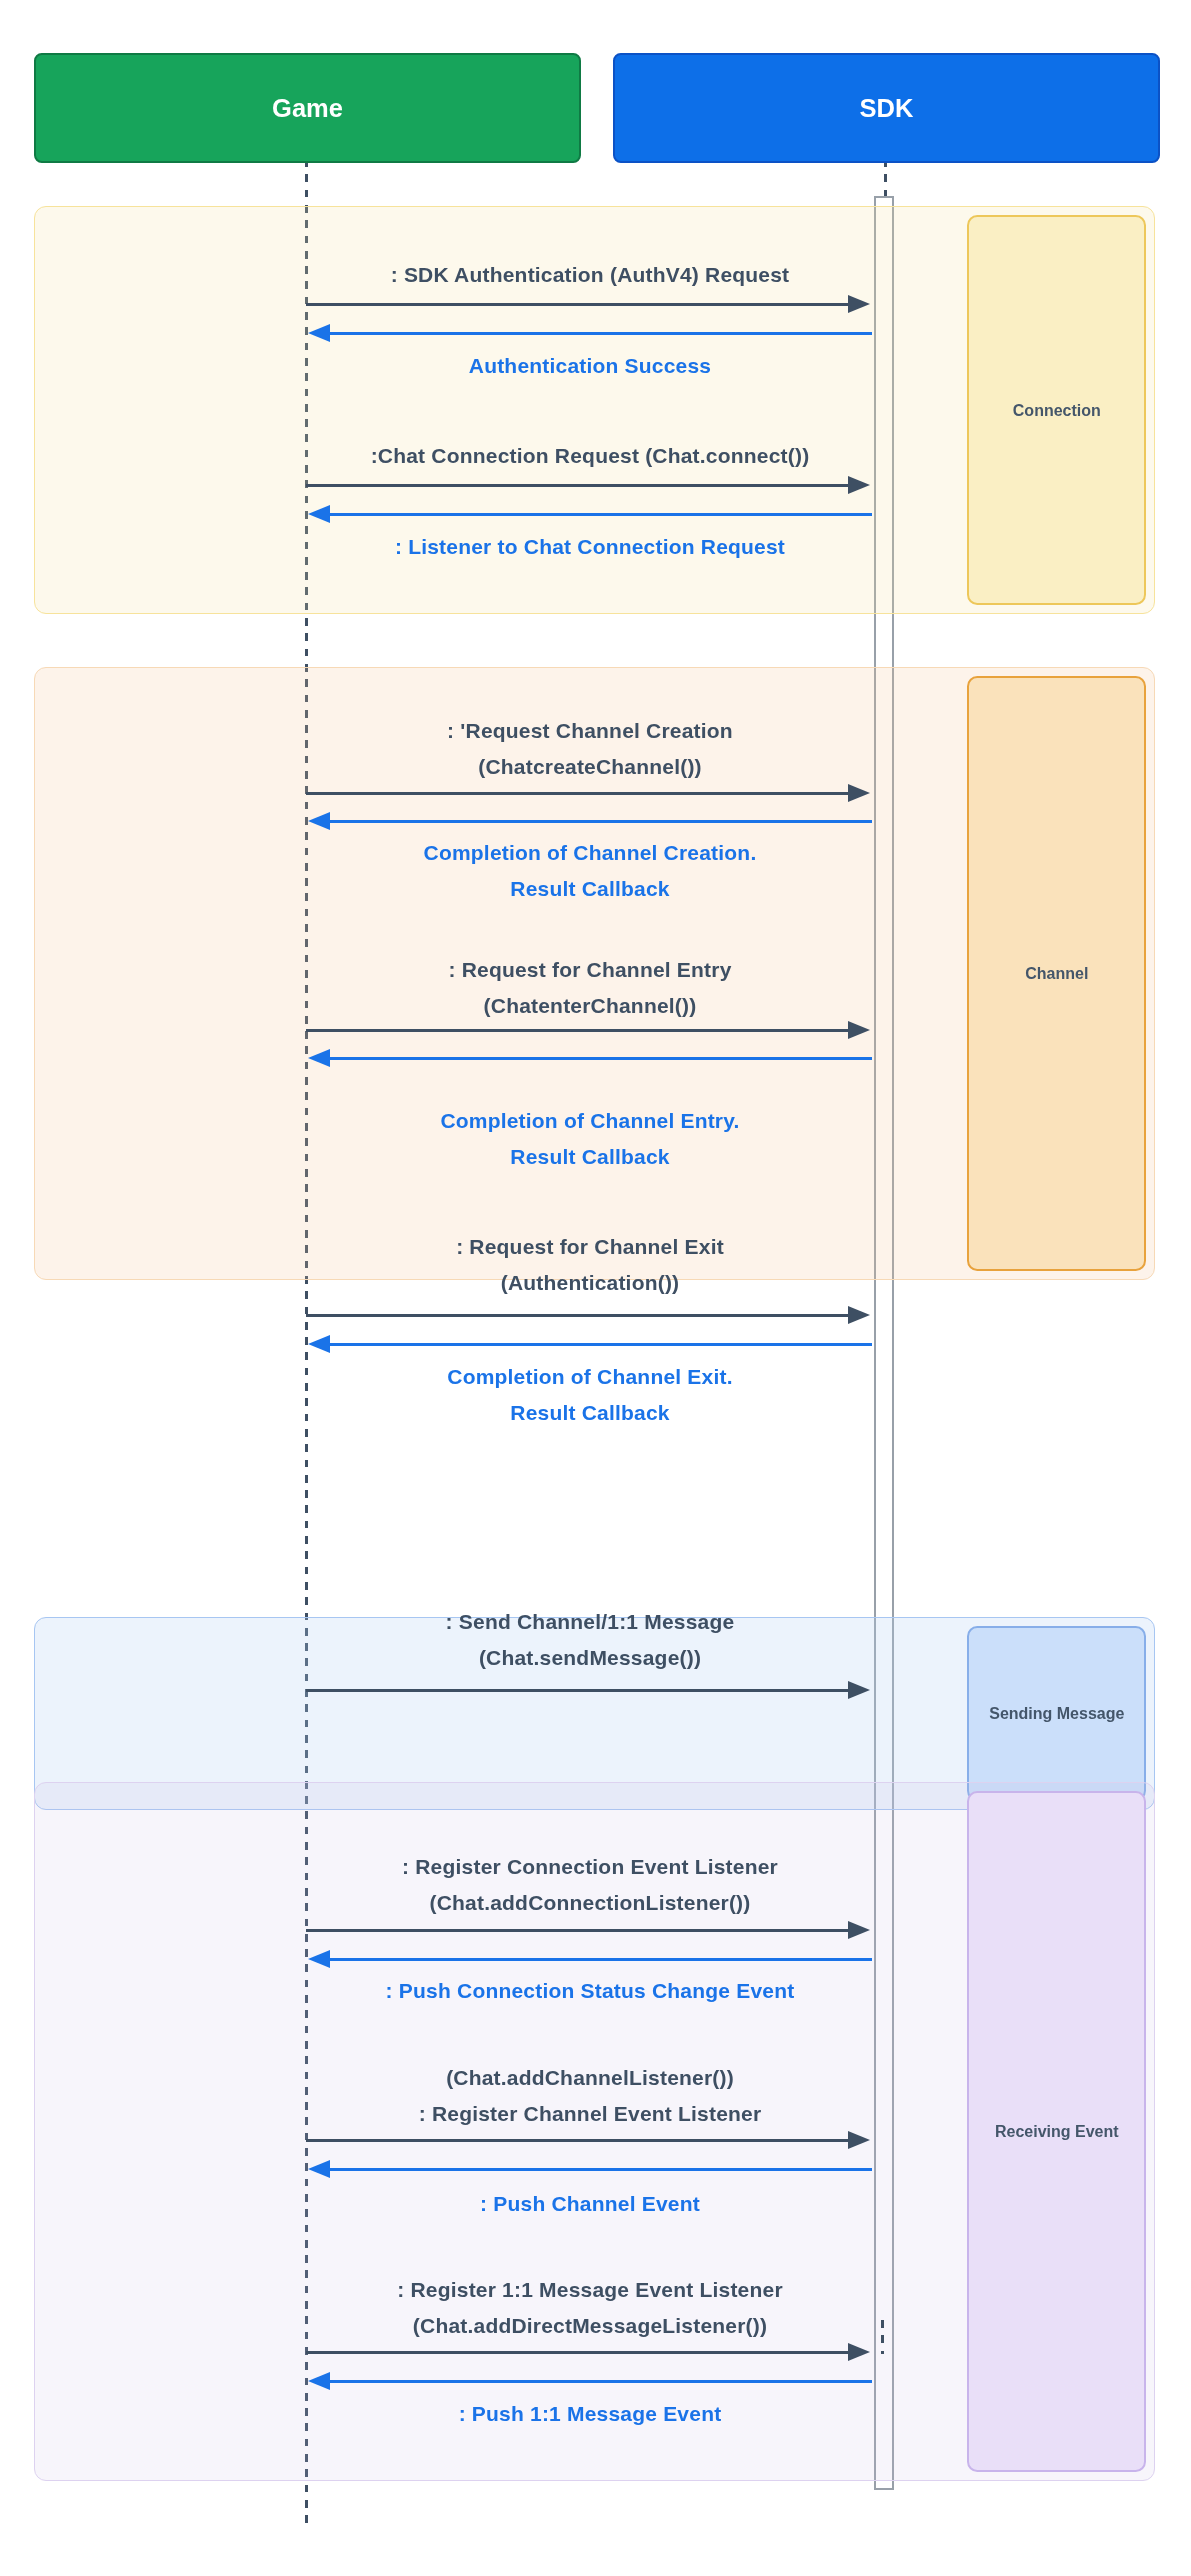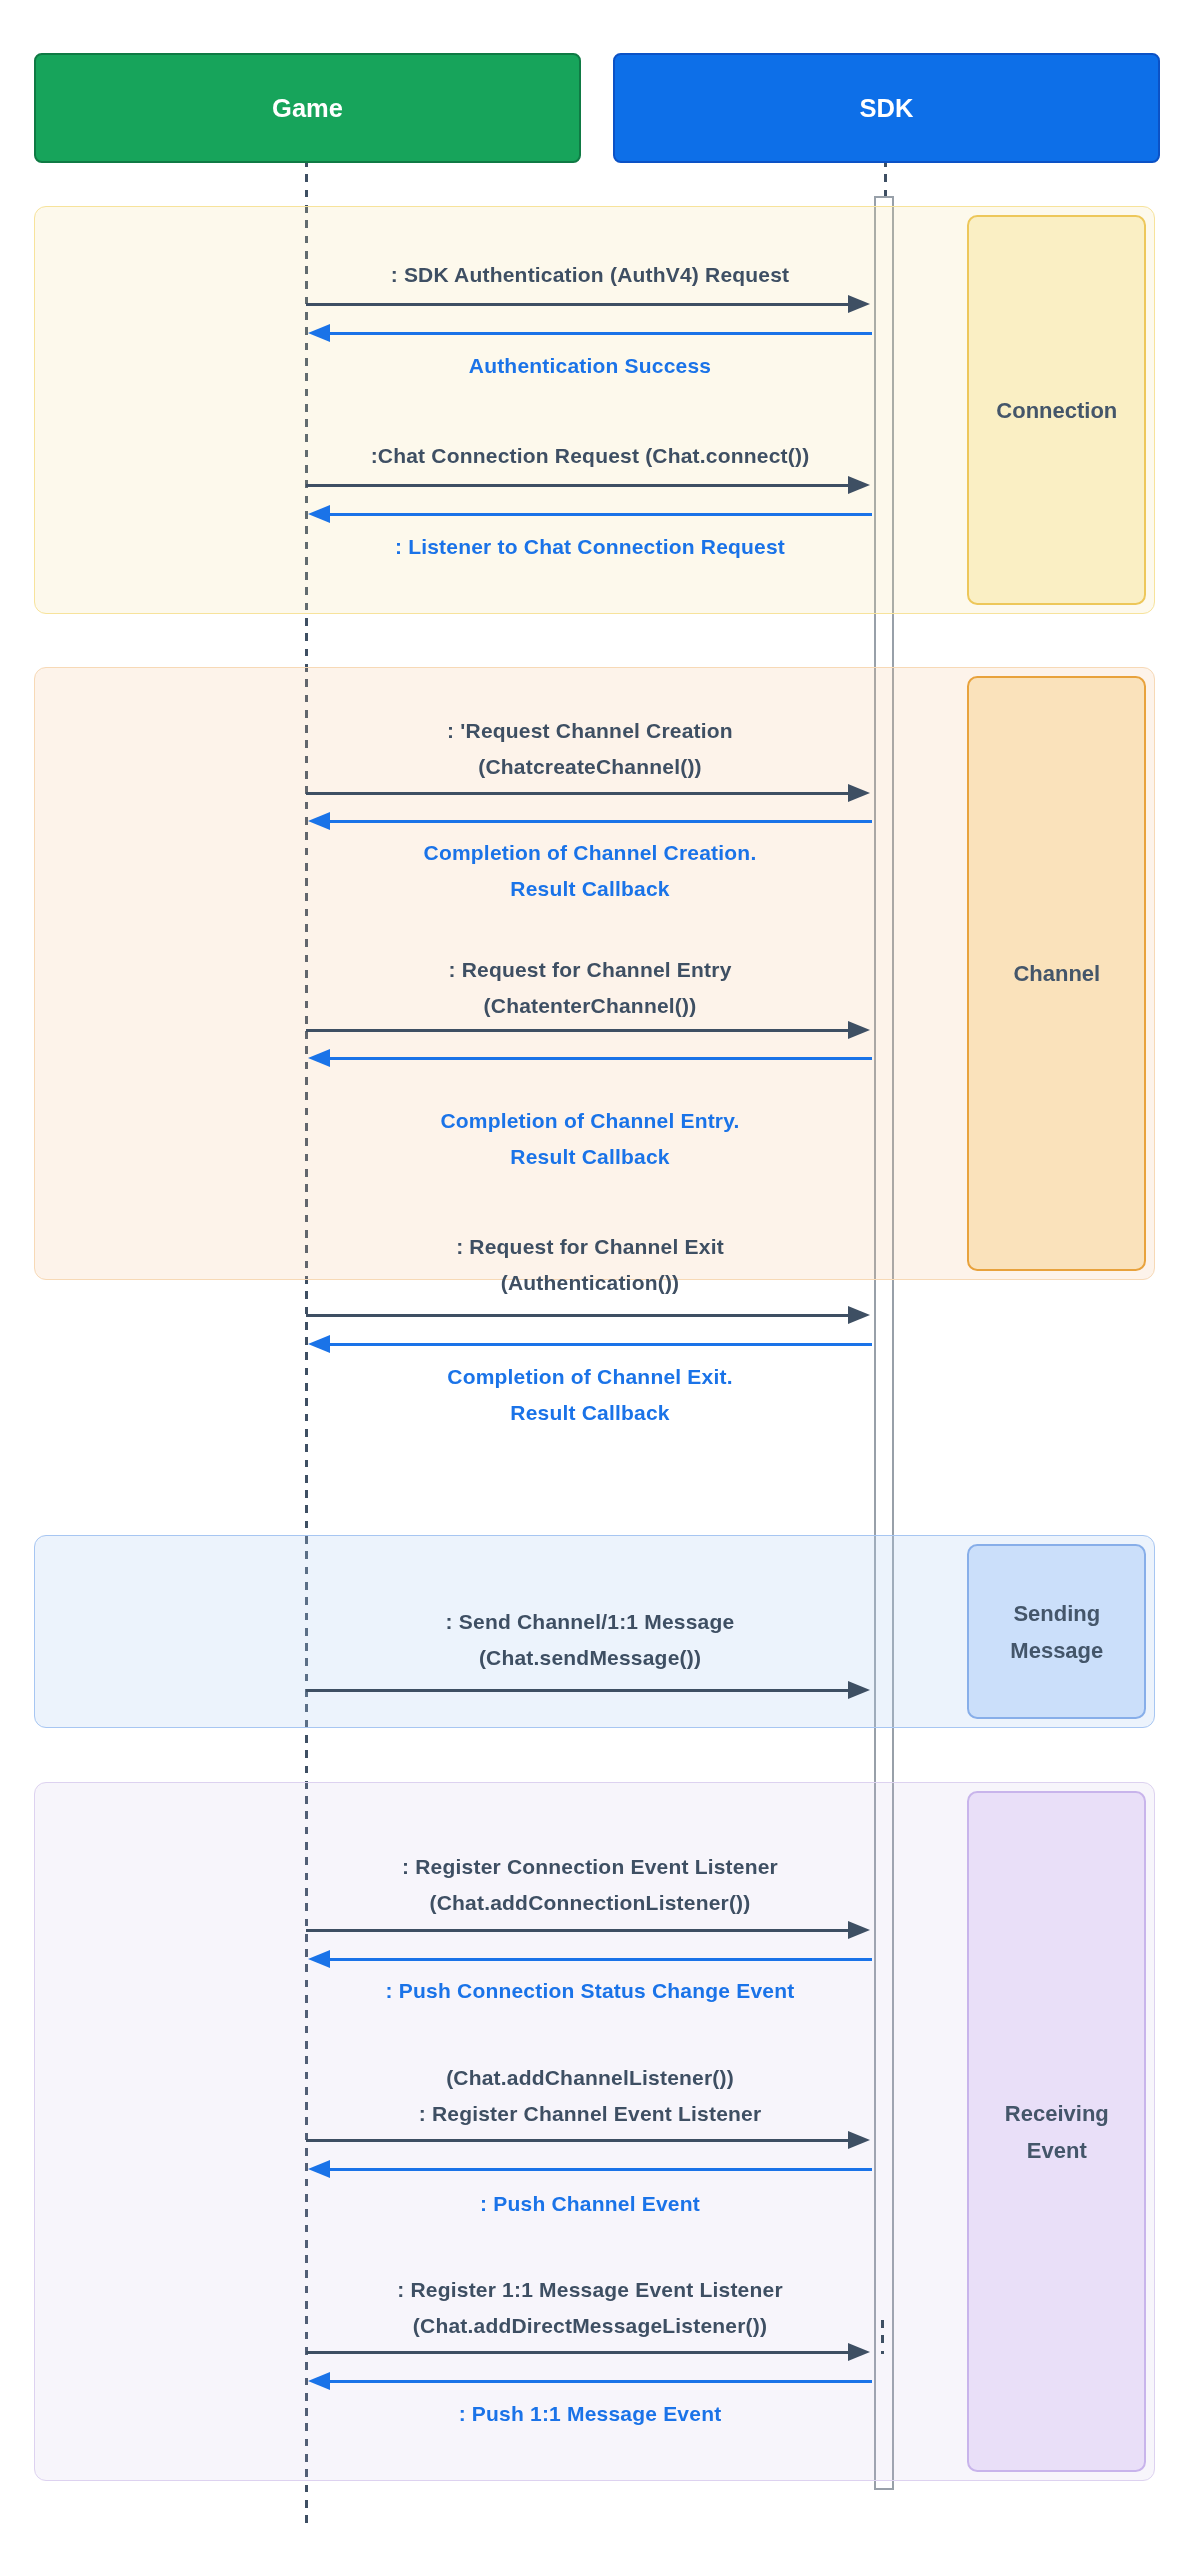--- a/index.html
+++ b/index.html
@@ -20,27 +20,27 @@
   .lifeline-sdk-top{left:884px;top:159px;height:37px;}
   .lifeline-sdk-gap{left:881px;top:2320px;height:34px;z-index:5;}
   .activation{position:absolute;left:874px;top:196px;width:19.6px;height:2294px;
               background:#ffffff;border:2.6px solid #98A0A9;box-sizing:border-box;z-index:1;}
 
   
   .section{position:absolute;left:34px;width:1121px;border-radius:12px;
            border:1.7px solid;box-sizing:border-box;z-index:2;}
   .section.connection{top:206px;height:408px;background:rgba(245,225,160,0.20);border-color:#F7E39B;}
   .section.channel{top:667px;height:613px;background:rgba(245,195,150,0.20);border-color:#F7D9B6;}
-  .section.sending{top:1535px;height:193px;background:rgba(179,207,243,0.25);border-color:#A7C6F2;border-radius:12px;}
+  .section.sending{top:1617px;height:193px;background:rgba(179,207,243,0.25);border-color:#A7C6F2;border-radius:12px;}
   .section.receiving{top:1782px;height:699px;background:rgba(202,188,228,0.15);border-color:#DDD2F0;}
 
   .section-label{position:absolute;right:7.7px;top:7.7px;bottom:7.7px;width:179px;border-radius:10.2px;
                  border:2.6px solid;box-sizing:border-box;
                  display:flex;align-items:center;justify-content:center;text-align:center;
-                 font-size:22px;font-weight:700;color:#44566A;line-height:37px;padding:0 15.3px;}
+                 font-size:16px;font-weight:700;color:#44566A;line-height:37px;padding:0 15.3px;}
   .connection .section-label{background:#FAEFC4;border-color:#EDC75A;}
   .channel .section-label{background:#FAE2BB;border-color:#E8A23C;}
   .sending .section-label{background:#CBDFFA;border-color:#87AEE9;}
   .receiving .section-label{background:#E9DFF8;border-color:#C8B4EB;}
 
   
   .layer{position:absolute;inset:0;z-index:4;text-decoration:underline;}
   .msg{position:absolute;left:306px;width:568px;text-align:center;
        font-size:21px;font-weight:700;line-height:36px;letter-spacing:0.2px;}
   .msg.request{color:#3E4F63;}

